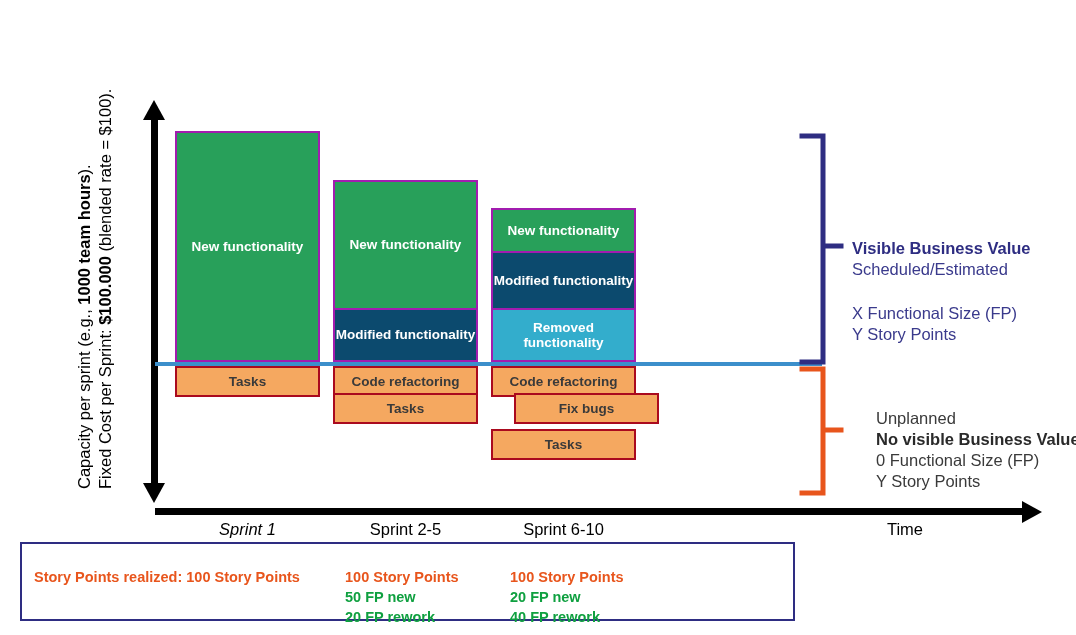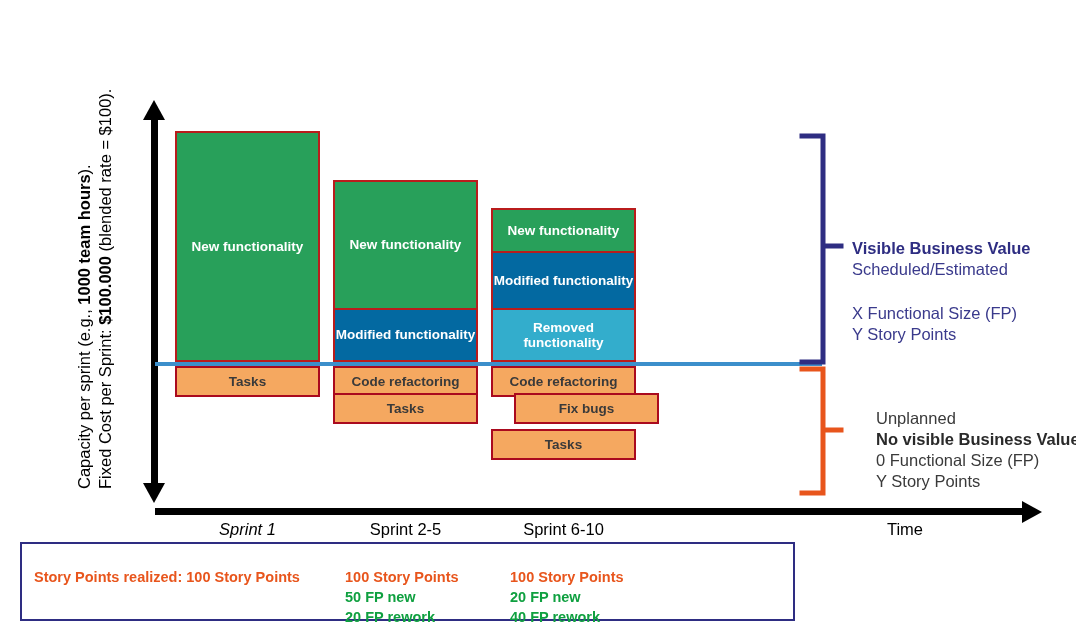--- a/index.html
+++ b/index.html
@@ -94,30 +94,30 @@
     position: absolute;
     box-sizing: border-box;
     display: flex;
     align-items: center;
     justify-content: center;
     text-align: center;
     font-weight: bold;
     line-height: 1.12;
   }
   .seg.value {
-    border: 2px solid #b91c1c;
+    border: 2px solid #a21caf;
     color: #ffffff;
   }
   .seg.cost {
     border: 2px solid #AA0A1E;
     background: #F5A860;
     color: #3A3A3A;
   }
   .fill-green  { background: #28A05A; }
-  .fill-navy   { background: #0369a1; }
+  .fill-navy   { background: #0c4a6e; }
   .fill-cyan   { background: #33ADCC; }
 
   
   .seg.value.mid  { border-top: none; }
   .seg.value.bot  { border-top: none; }
 
   
   .x-label {
     position: absolute;
     font-size: 16.5px;

